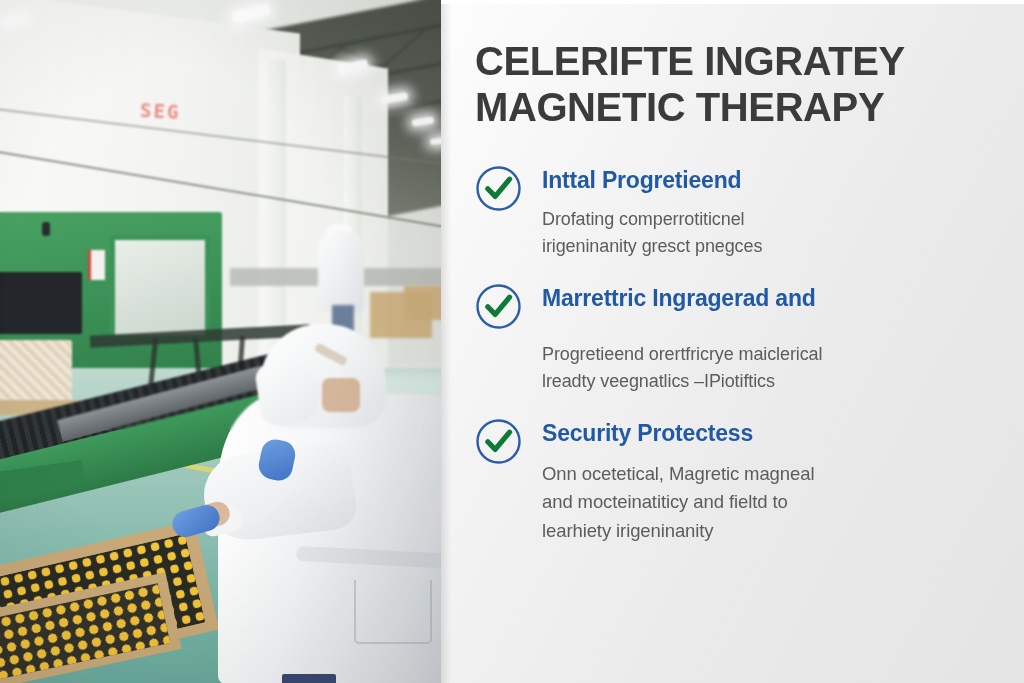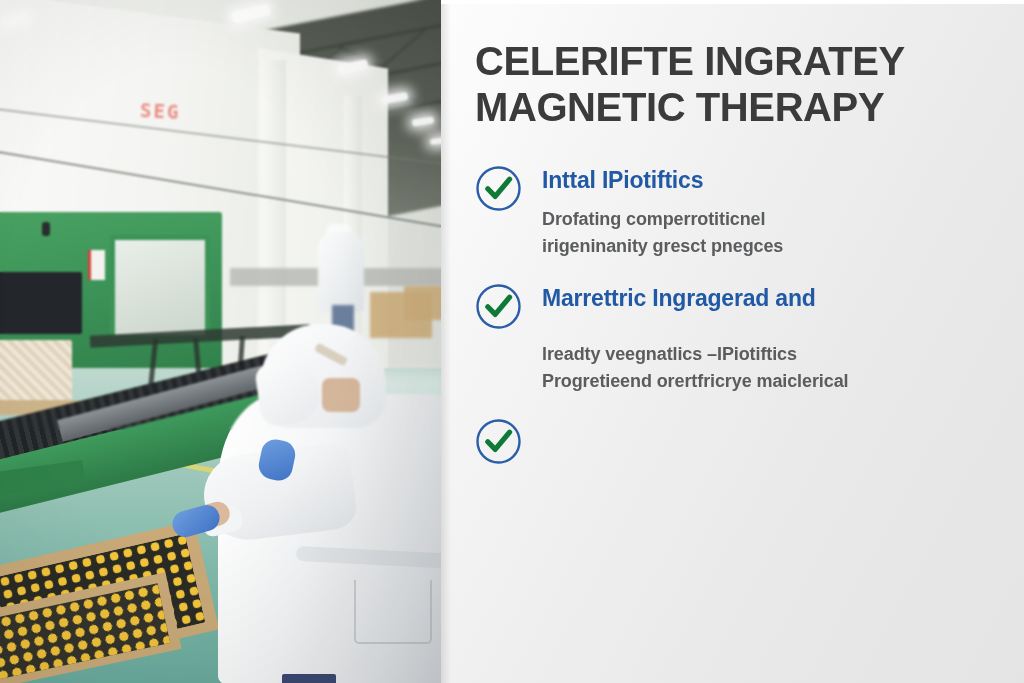--- a/index.html
+++ b/index.html
@@ -283,21 +283,21 @@
   .check-wrap {
     flex:0 0 auto; width:47px; height:47px; margin-right:20px; margin-top:2px;
   }
   .check-wrap svg { display:block; width:47px; height:47px; }
   .feature-body { flex:1 1 auto; padding-top:3px; }
   .feature-title {
     font-size:23px; font-weight:700; color:#2159a5;
     line-height:1.24; letter-spacing:-.2px; margin-bottom:12px;
   }
   .feature-desc {
-    font-size:18px; line-height:1.50; color:#5a5c5e; font-weight:700;
+    font-size:18px; line-height:1.50; color:#5a5c5e; font-weight:400;
     letter-spacing:-.1px;
   }
   .feature-desc span { display:block; }
   #f1 { margin-top:4px; }
   #f2 .feature-title { margin-bottom:28px; }
   #f3 .feature-title { margin-bottom:13px; }
   #f3 .feature-desc { font-size:18.5px; line-height:1.52; }
 </style>
 </head>
 <body>
@@ -410,49 +410,57 @@
     <div class="features">
 
       <div class="feature" id="f1">
         <div class="check-wrap">
           <svg viewBox="0 0 47 47" xmlns="http://www.w3.org/2000/svg">
             <circle cx="23.5" cy="23.5" r="21" fill="none" stroke="#2a5ea8" stroke-width="2.4"></circle>
             <path d="M12.8 23.8 L20.2 31.4 L34.6 14.2" fill="none" stroke="#0f7a37" stroke-width="5.2" stroke-linecap="round" stroke-linejoin="round"></path>
           </svg>
         </div>
         <div class="feature-body">
-          <div class="feature-title">Inttal IPiotiftics</div>
+          <div class="feature-title">Inttal Progretieend</div>
           <div class="feature-desc">
             <span>Drofating comperrotiticnel</span>
             <span>irigeninanity gresct pnegces</span>
           </div>
         </div>
       </div>
 
       <div class="feature" id="f2">
         <div class="check-wrap">
           <svg viewBox="0 0 47 47" xmlns="http://www.w3.org/2000/svg">
             <circle cx="23.5" cy="23.5" r="21" fill="none" stroke="#2a5ea8" stroke-width="2.4"></circle>
             <path d="M12.8 23.8 L20.2 31.4 L34.6 14.2" fill="none" stroke="#0f7a37" stroke-width="5.2" stroke-linecap="round" stroke-linejoin="round"></path>
           </svg>
         </div>
         <div class="feature-body">
           <div class="feature-title">Marrettric Ingragerad and</div>
           <div class="feature-desc">
+            <span>Progretieend orertfricrye maiclerical</span>
             <span>lreadty veegnatlics –IPiotiftics</span>
-            <span>Progretieend orertfricrye maiclerical</span>
           </div>
         </div>
       </div>
 
       <div class="feature" id="f3">
         <div class="check-wrap">
           <svg viewBox="0 0 47 47" xmlns="http://www.w3.org/2000/svg">
             <circle cx="23.5" cy="23.5" r="21" fill="none" stroke="#2a5ea8" stroke-width="2.4"></circle>
             <path d="M12.8 23.8 L20.2 31.4 L34.6 14.2" fill="none" stroke="#0f7a37" stroke-width="5.2" stroke-linecap="round" stroke-linejoin="round"></path>
           </svg>
         </div>
+        <div class="feature-body">
+          <div class="feature-title">Security Protectess</div>
+          <div class="feature-desc">
+            <span>Onn ocetetical, Magretic magneal</span>
+            <span>and mocteinatiticy  and fieltd to</span>
+            <span>learhiety irigeninanity</span>
+          </div>
+        </div>
       </div>
 
     </div>
   </div>
 
 </div>
 
 </body></html>

